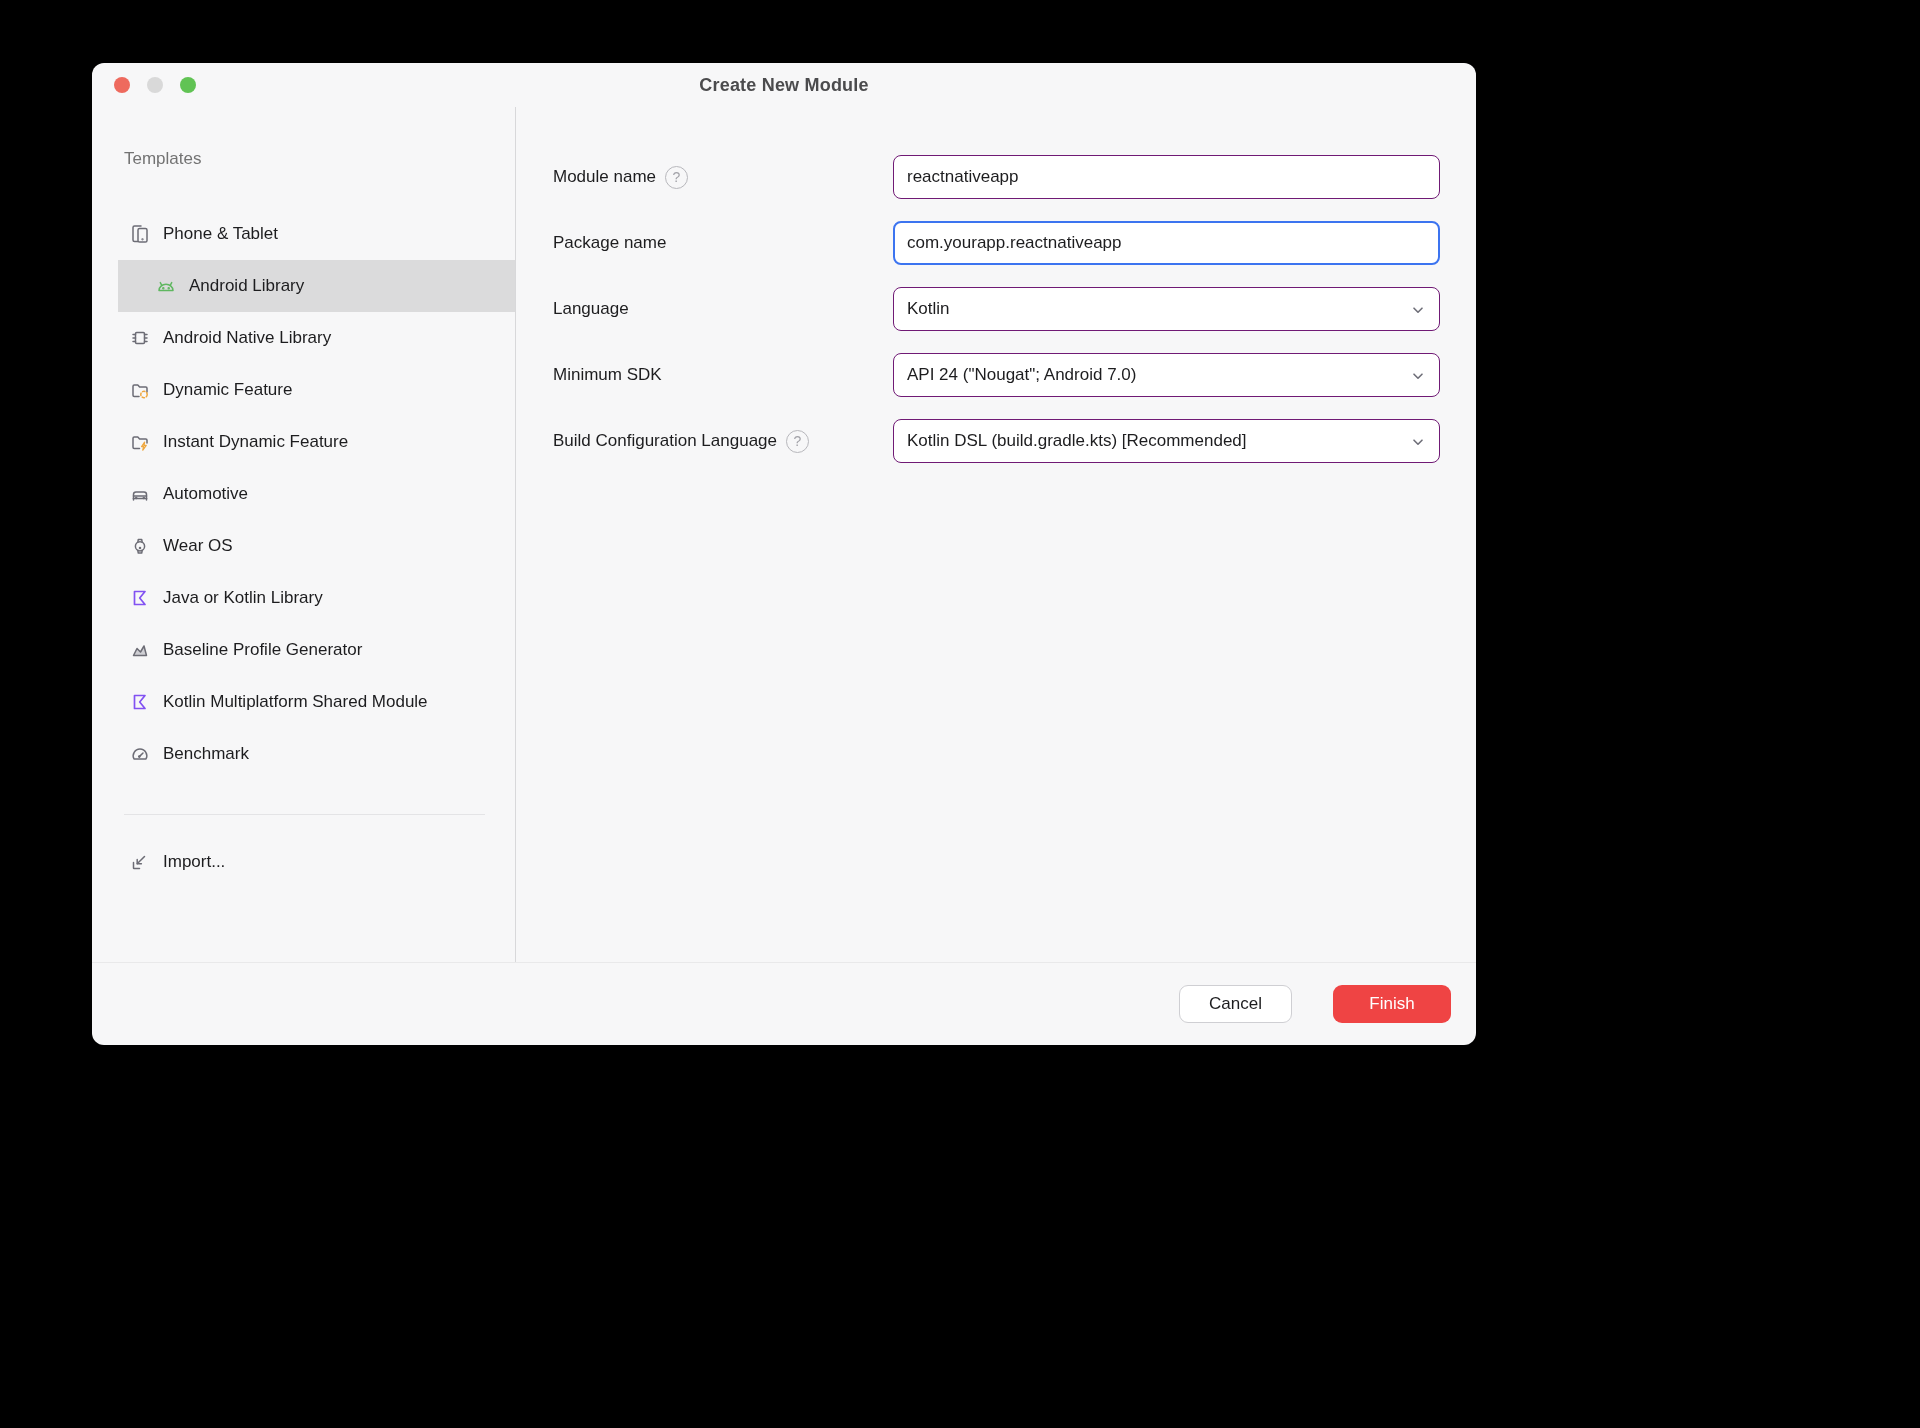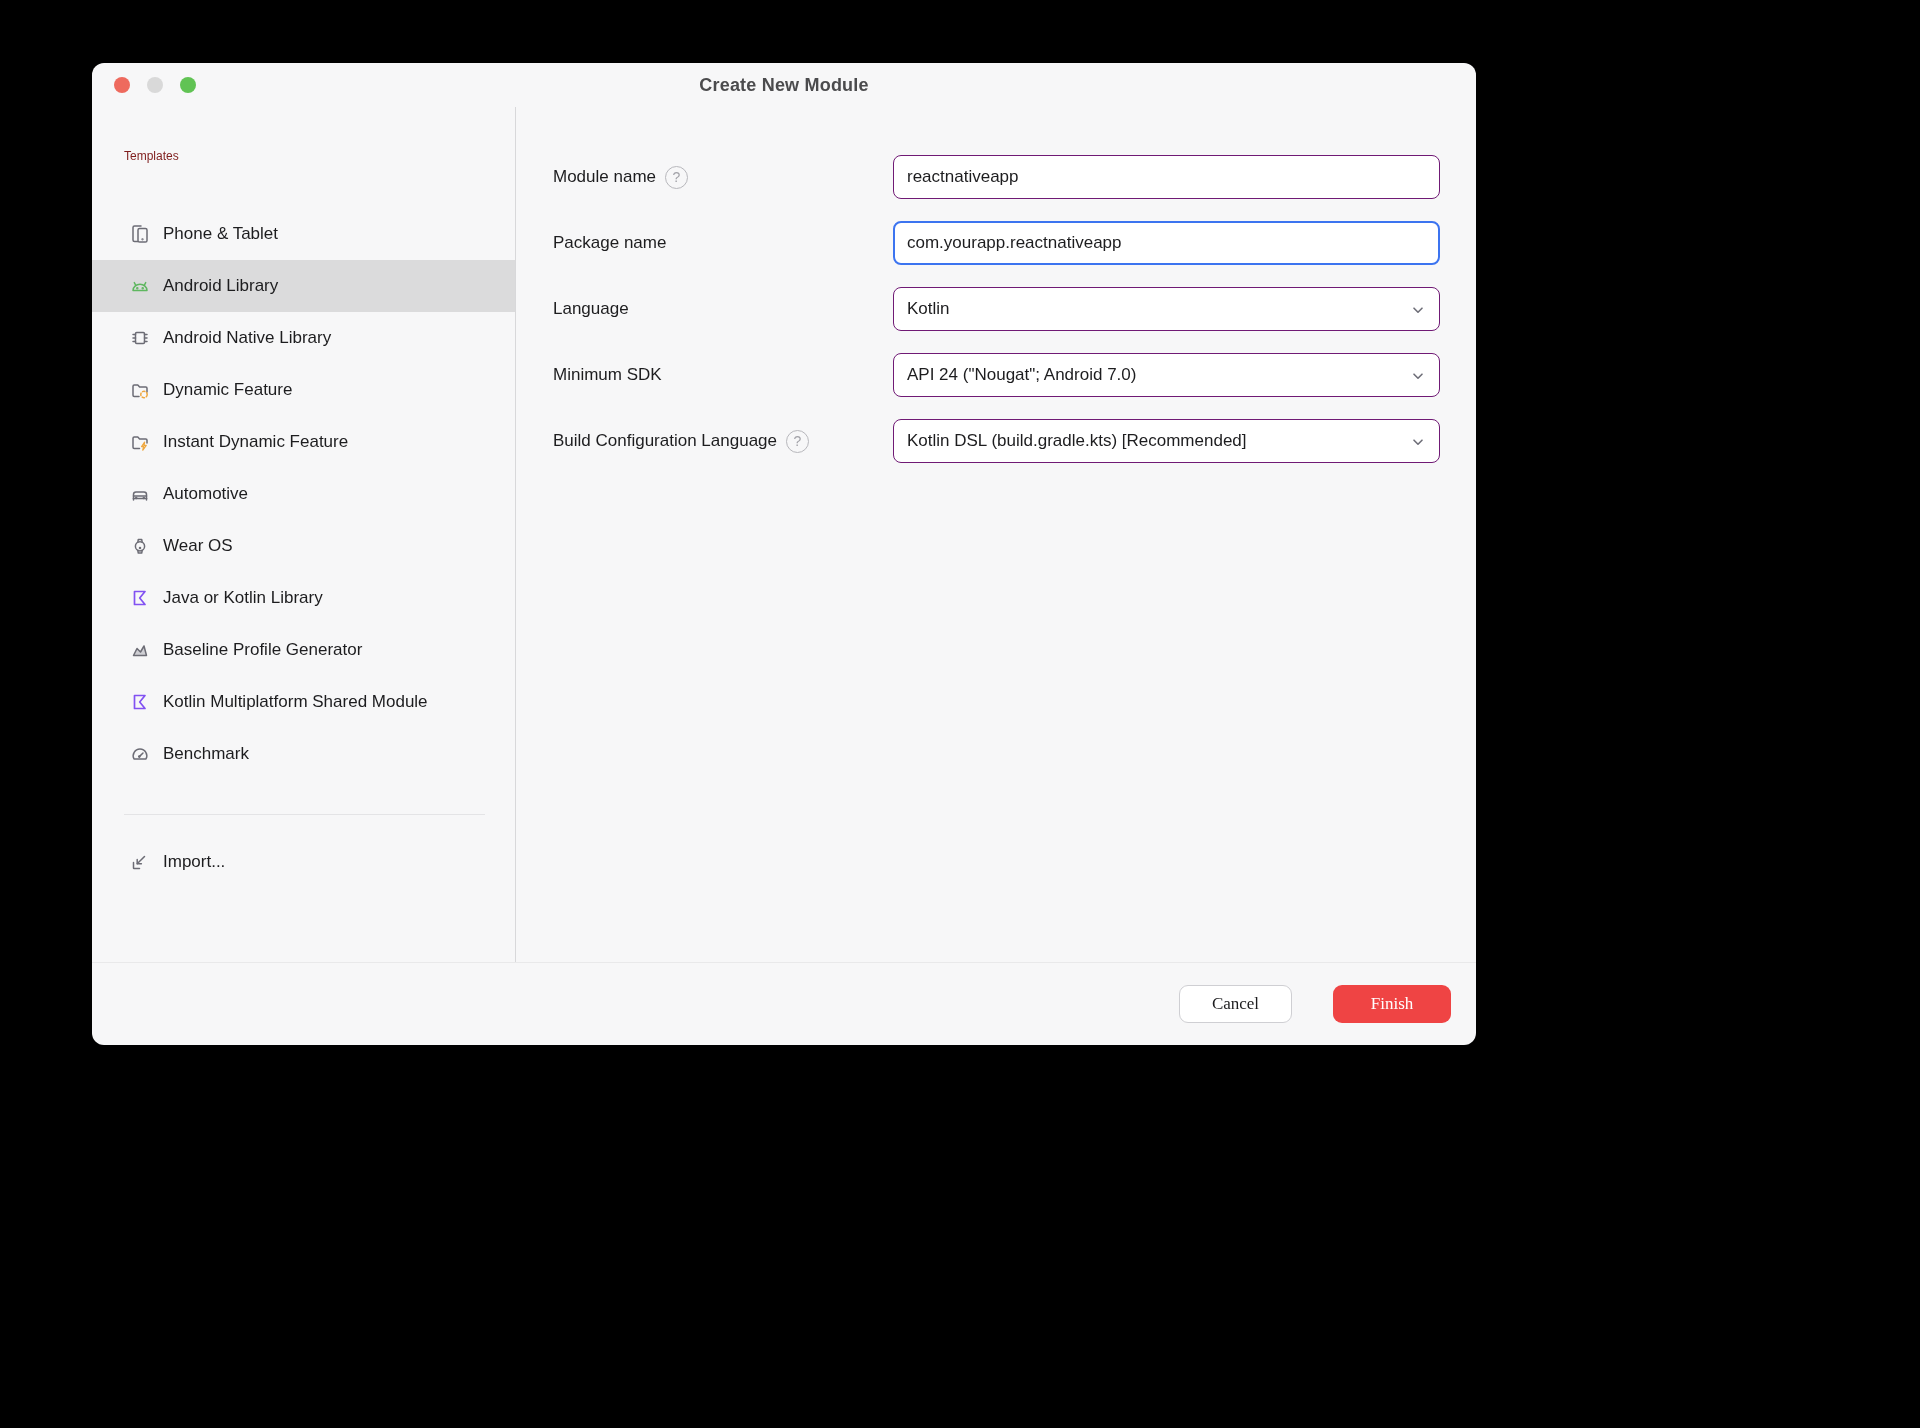--- a/index.html
+++ b/index.html
@@ -16,46 +16,46 @@
   .light.gray{ background:#D9D9D9; }
   .light.green{ background:#61C354; }
   .win-title{ position:absolute; left:0; right:0; top:0; height:44px;
     display:flex; align-items:center; justify-content:center;
     font-size:18px; font-weight:bold; color:#4B4B4D; letter-spacing:.2px; }
   
   .content{ position:absolute; top:44px; left:0; right:0; bottom:83px; display:flex; }
   .sidebar{ width:424px; flex-shrink:0; border-right:1px solid #D8D8DA; position:relative; }
   .main{ flex:1; padding:48px 0 0 37px; }
   
-  .section-label{ margin:42px 0 0 32px; font-size:12px; color:#7f1d1d; height:22px; }
+  .section-label{ margin:42px 0 0 32px; font-size:17px; color:#737373; height:22px; }
   .tpl-list{ margin-top:37px; }
   .tpl-item{ height:52px; display:flex; align-items:center; padding-left:38px; gap:13px;
     font-size:17px; color:#1D1D1F; cursor:default; white-space:nowrap; }
-  .tpl-item.selected{ background:#DBDBDC; }
+  .tpl-item.selected{ background:#DBDBDC;margin-left:26px; }
   .tpl-item svg{ flex-shrink:0; }
   .side-divider{ height:1px; background:#E4E4E6; margin:34px 30px 0 32px; }
   .import-row{ margin-top:25px; height:44px; display:flex; align-items:center; padding-left:38px; gap:13px;
     font-size:17px; color:#1D1D1F; }
   
   .form-row{ display:flex; align-items:center; margin-bottom:22px; }
   .form-label{ width:340px; flex-shrink:0; font-size:17px; color:#1D1D1F; display:flex; align-items:center; gap:9px; }
   .help{ width:23px; height:23px; border-radius:50%; border:1.5px solid #B7B7BC; color:#A2A2A8;
     display:inline-flex; align-items:center; justify-content:center; font-size:14px; }
   .help::after{ content:"?"; }
   .field{ width:547px; height:44px; background:#FFF; border:1px solid #701a75; border-radius:8px;
     font-size:17px; color:#1D1D1F; padding:0 40px 0 13px; font-family:"Liberation Sans","DejaVu Sans",sans-serif; }
   input.field{ padding-right:13px; outline:none; }
   input.field.focused{ border:2px solid #3C74F0; padding-left:12px; }
   .select{ position:relative; display:flex; align-items:center; cursor:default; }
   .select .chev{ position:absolute; right:13px; top:14px; }
   
   .footer{ position:absolute; left:0; right:0; bottom:0; height:83px; border-top:1px solid #E9E9EA;
     display:flex; align-items:center; justify-content:flex-end; gap:41px; padding-right:25px; }
   .btn{ height:38px; border-radius:9px; font-size:17px; display:flex; align-items:center; justify-content:center;
-    font-family:Liberation Serif, serif; cursor:default; }
+    font-family:Liberation Sans, sans-serif; cursor:default; }
   .btn.cancel{ width:113px; background:#FFF; border:1px solid #CFCFD3; color:#1D1D1F; }
   .btn.finish{ width:118px; background:#ef4444; border:none; color:#FFF; }
   .ic{ stroke:#6C6C75; fill:none; stroke-width:1.5; stroke-linecap:round; stroke-linejoin:round; }
 </style>
 </head>
 <body>
 
 <div class="window">
 
   <div class="titlebar">

